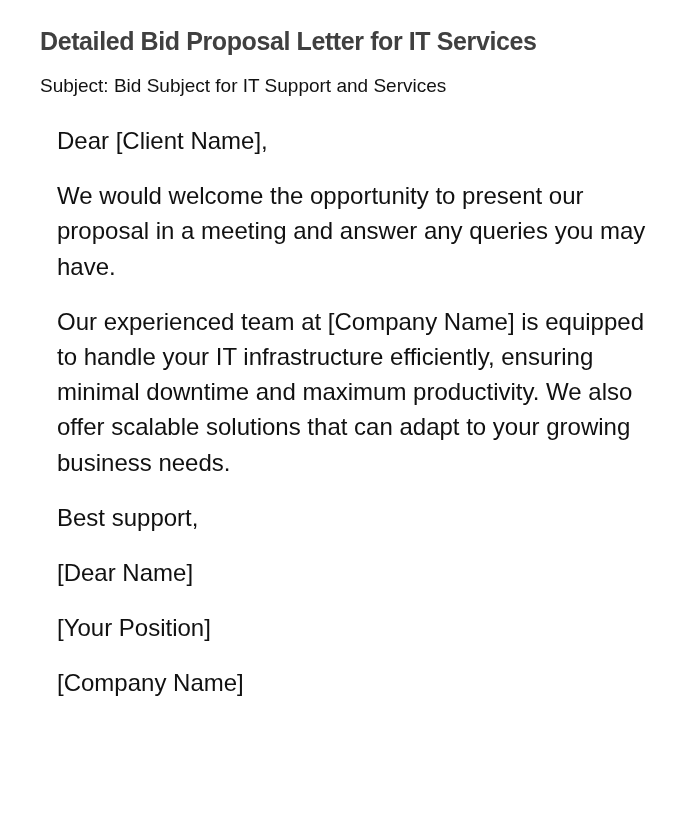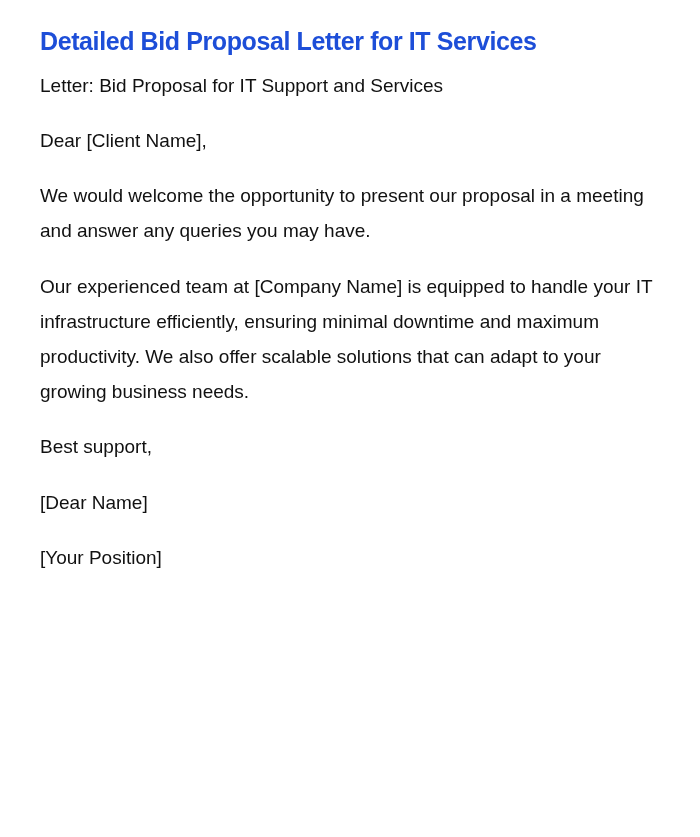--- a/index.html
+++ b/index.html
@@ -18,39 +18,40 @@
       padding: 22px 40px 0 40px;
       box-sizing: border-box;
       width: 700px;
     }
     .title {
       font-size: 25px;
       font-weight: bold;
       margin: 0;
       line-height: 38px;
       letter-spacing: -0.4px;
-      color: #1d4ed8;
+      color: #404040;
     }
     .subject {
       font-size: 19px;
       line-height: 35px;
       margin: 8px 0 0 0;
     }
     p {
-      font-size: 19px;
+      font-size: 24px;
       line-height: 35.2px;
-      margin: 20px 0 0 0;
+      margin: 20px 0 0 17px;
     }
     .salutation { margin-top: 20px; }
   </style>
 </head>
 <body>
 
 <div class="page">
   <h1 class="title">Detailed Bid Proposal Letter for IT Services</h1>
-  <div class="subject">Letter: Bid Proposal for IT Support and Services</div>
+  <div class="subject">Subject: Bid Subject for IT Support and Services</div>
   <p class="salutation">Dear [Client Name],</p>
   <p>We would welcome the opportunity to present our proposal in a meeting and answer any queries you may have.</p>
   <p>Our experienced team at [Company Name] is equipped to handle your IT infrastructure efficiently, ensuring minimal downtime and maximum productivity. We also offer scalable solutions that can adapt to your growing business needs.</p>
   <p>Best support,</p>
   <p>[Dear Name]</p>
   <p>[Your Position]</p>
+  <p>[Company Name]</p>
 </div>
 
 </body></html>

